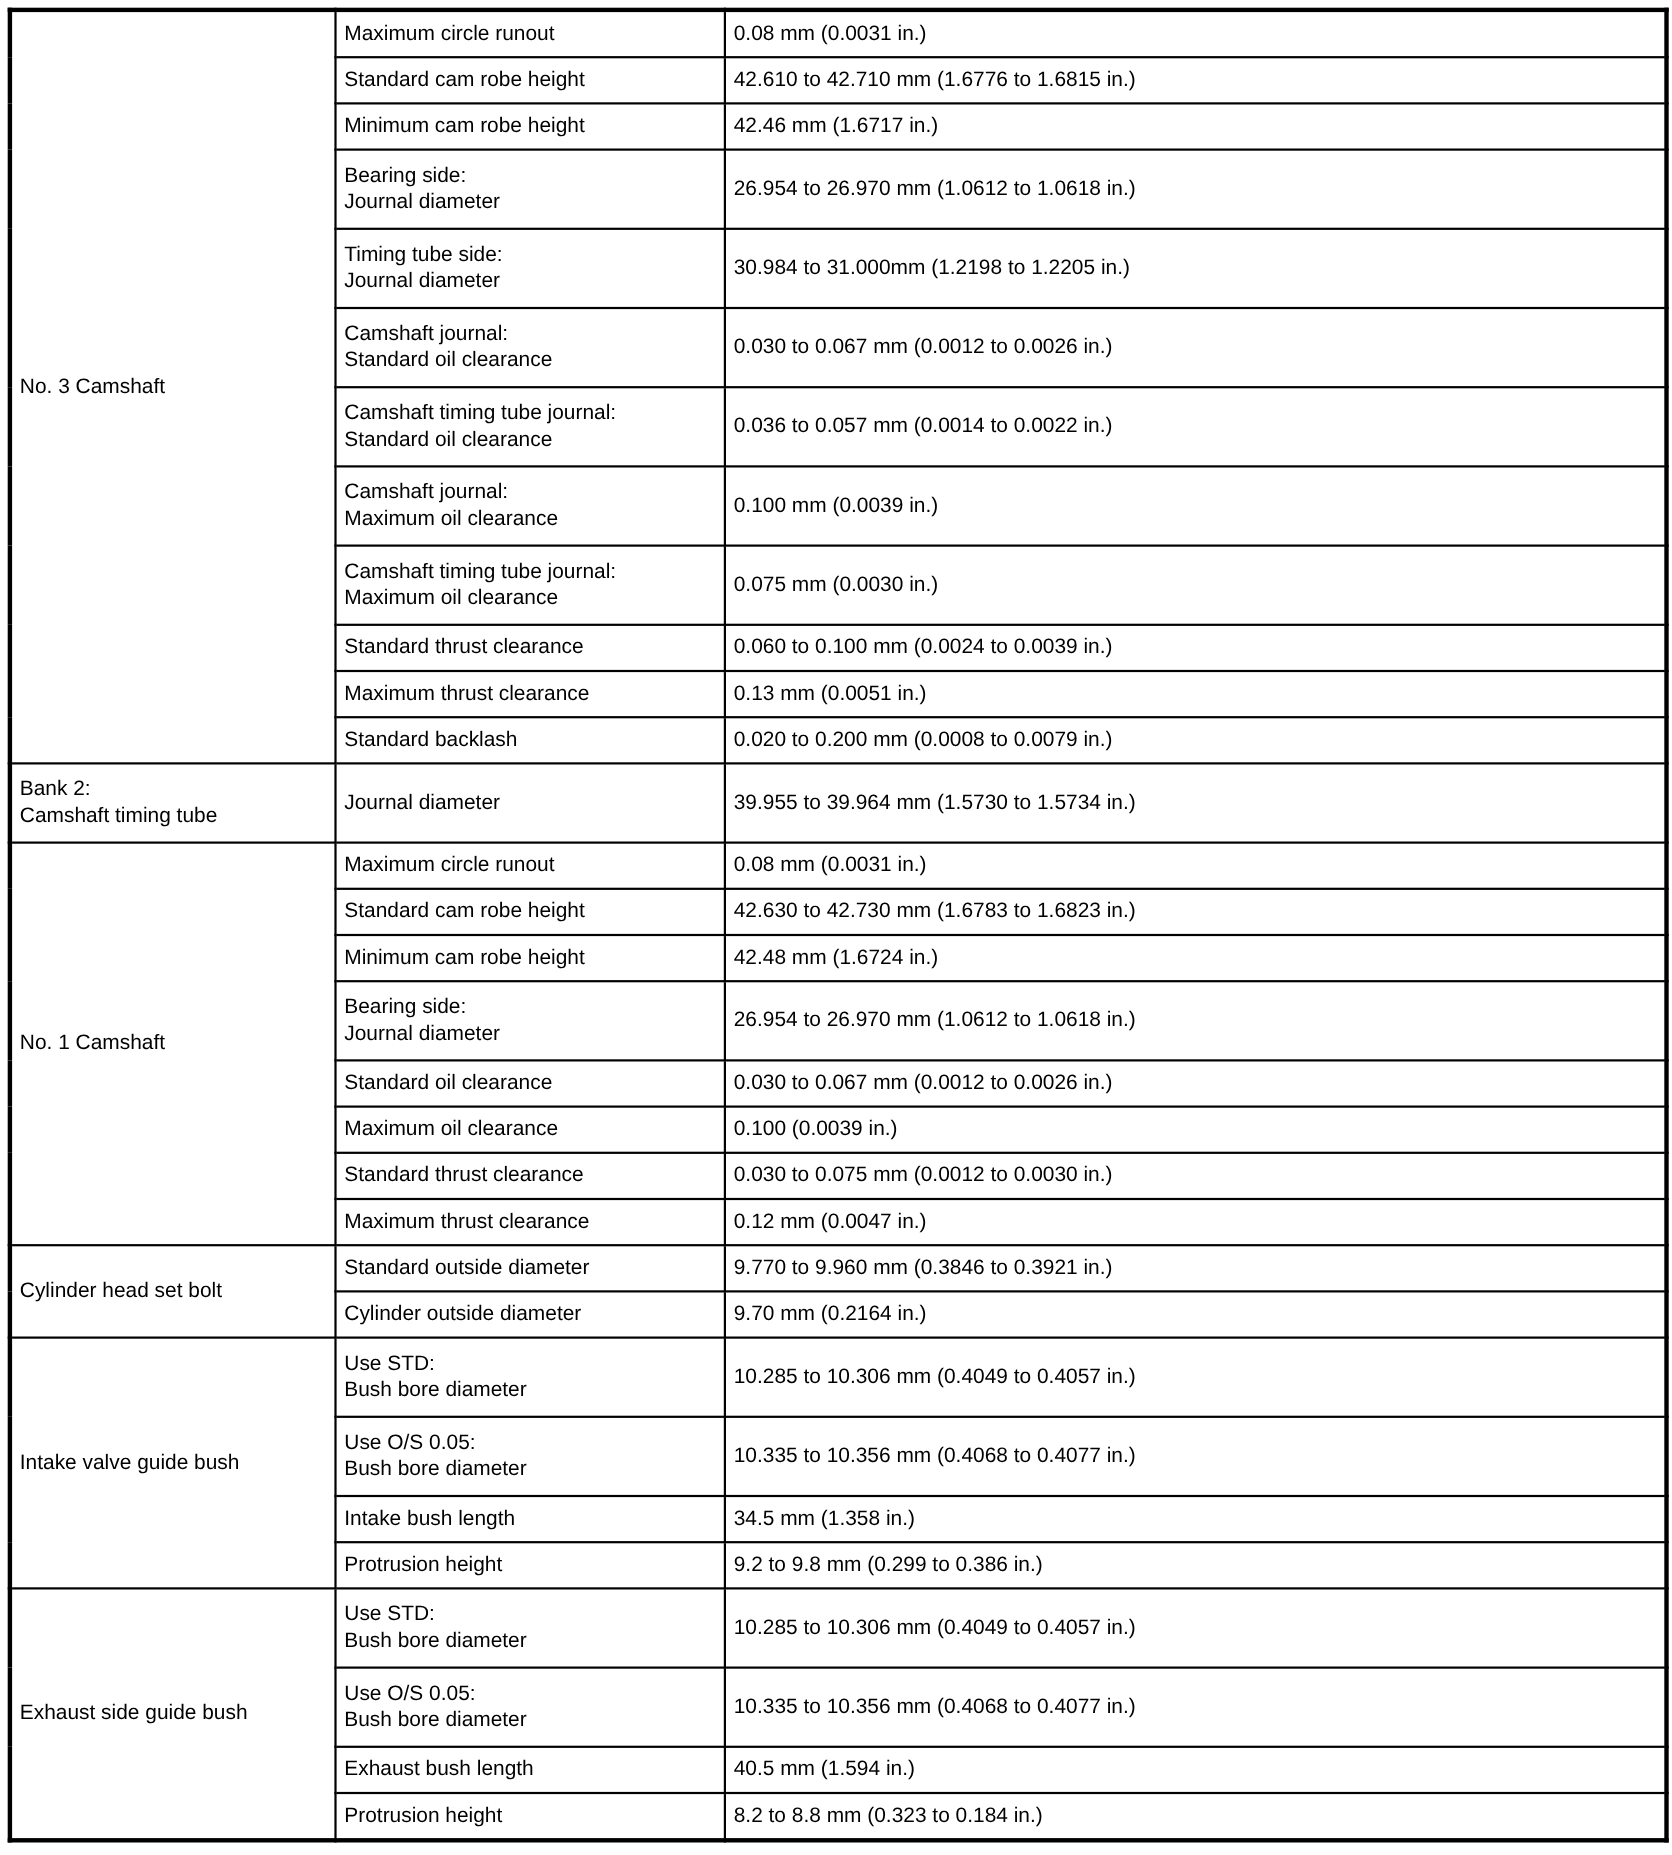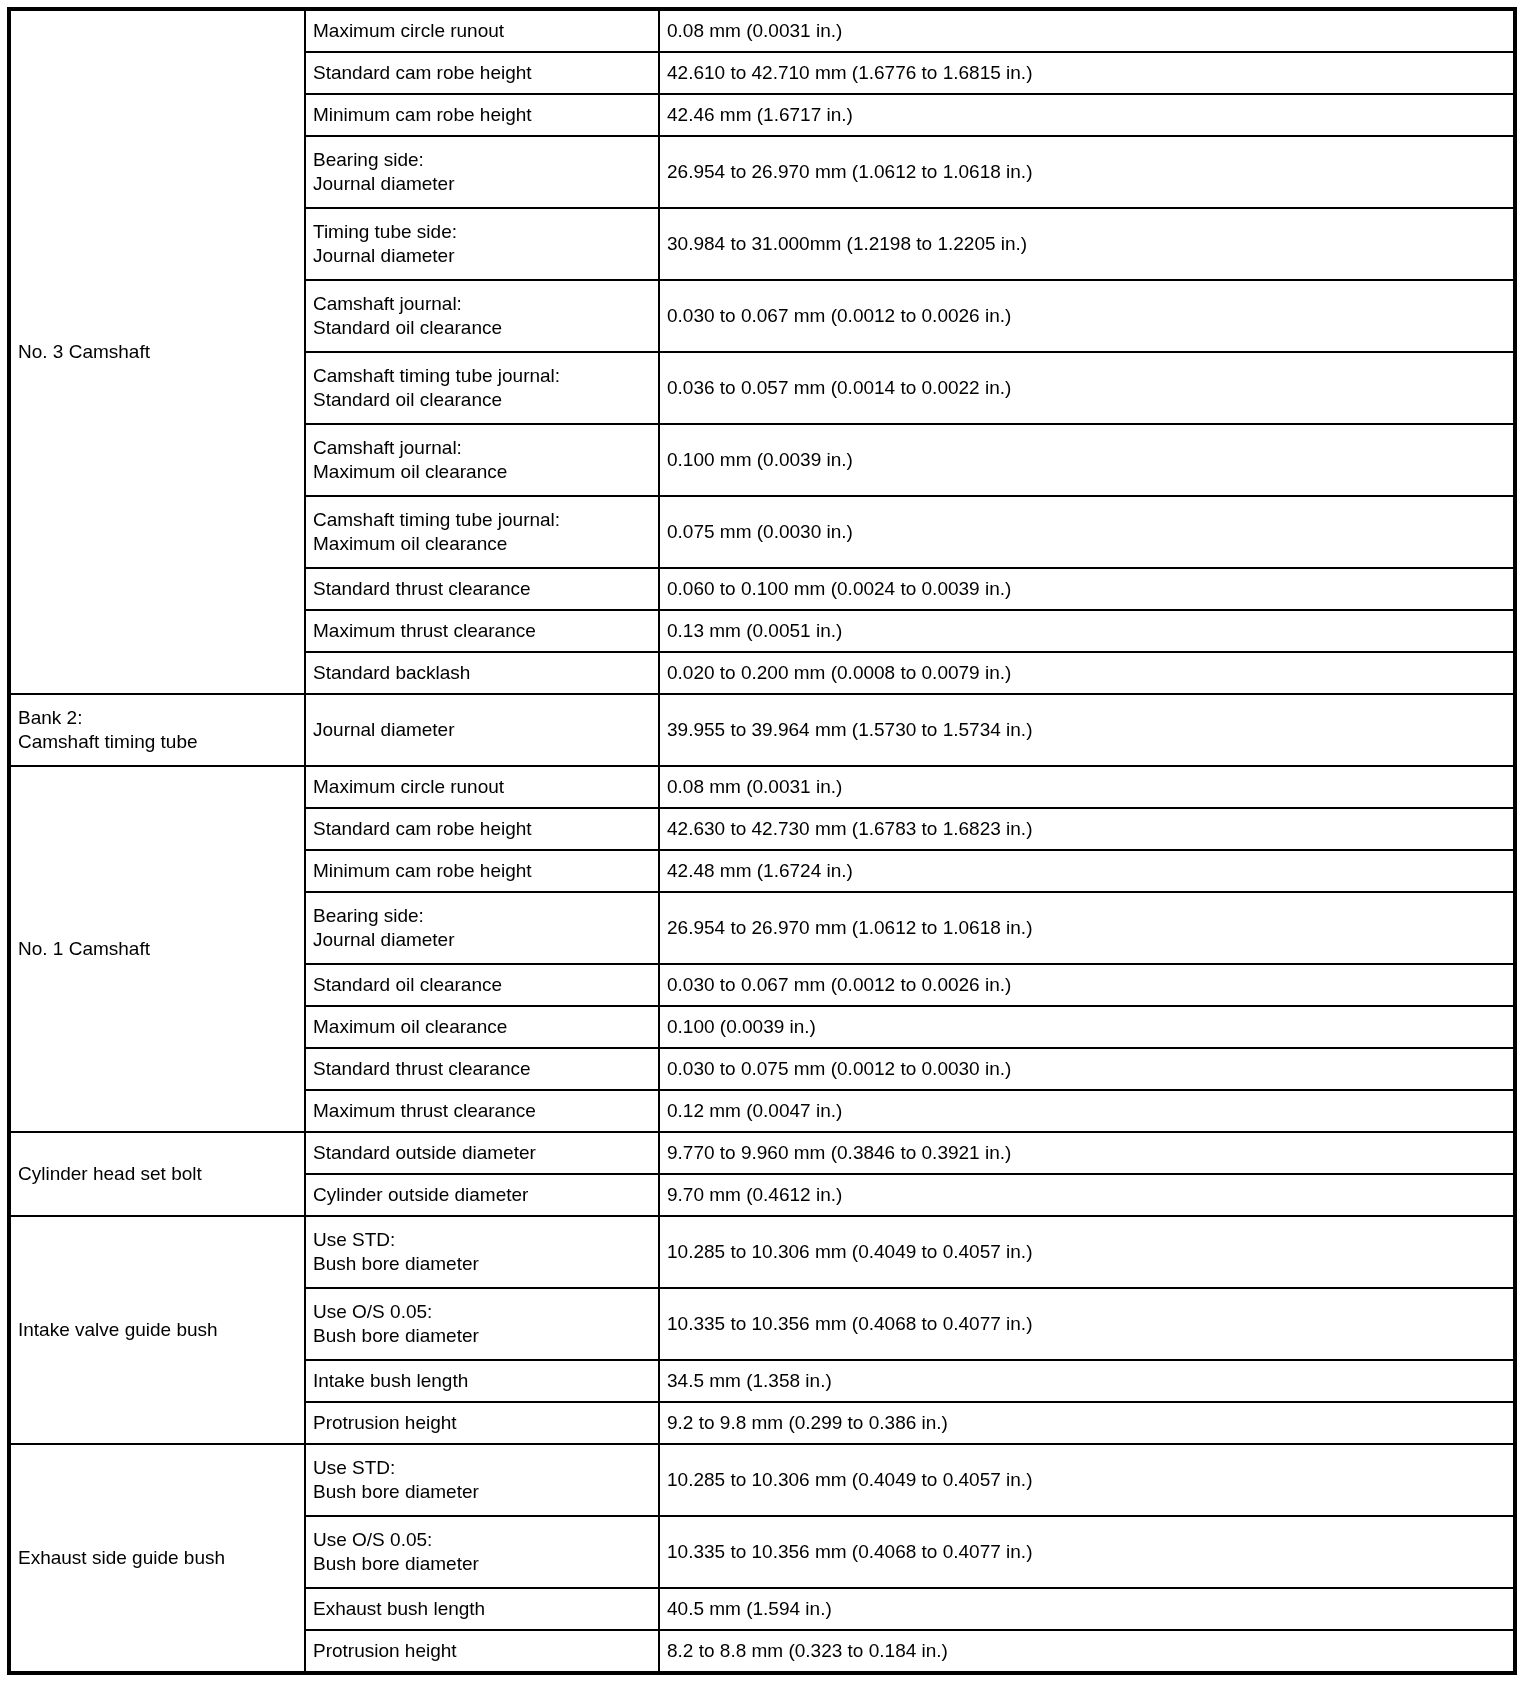--- a/index.html
+++ b/index.html
@@ -147,21 +147,21 @@
           <td class="spec-label-cell">Maximum thrust clearance</td>
           <td class="spec-value-cell">0.12 mm (0.0047 in.)</td>
         </tr>
         <tr>
           <td class="group-cell" rowspan="2">Cylinder head set bolt</td>
           <td class="spec-label-cell">Standard outside diameter</td>
           <td class="spec-value-cell">9.770 to 9.960 mm (0.3846 to 0.3921 in.)</td>
         </tr>
         <tr>
           <td class="spec-label-cell">Cylinder outside diameter</td>
-          <td class="spec-value-cell">9.70 mm (0.4612 in.)</td>
+          <td class="spec-value-cell">9.70 mm (0.2164 in.)</td>
         </tr>
         <tr class="multiline">
           <td class="group-cell" rowspan="4">Intake valve guide bush</td>
           <td class="spec-label-cell">Use STD:
 Bush bore diameter</td>
           <td class="spec-value-cell">10.285 to 10.306 mm (0.4049 to 0.4057 in.)</td>
         </tr>
         <tr class="multiline">
           <td class="spec-label-cell">Use O/S 0.05:
 Bush bore diameter</td>

